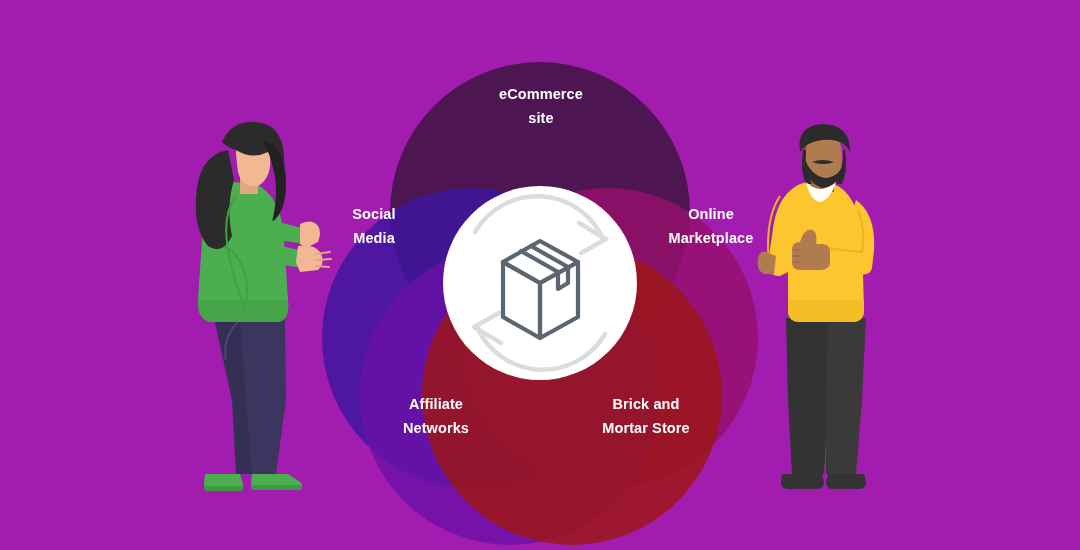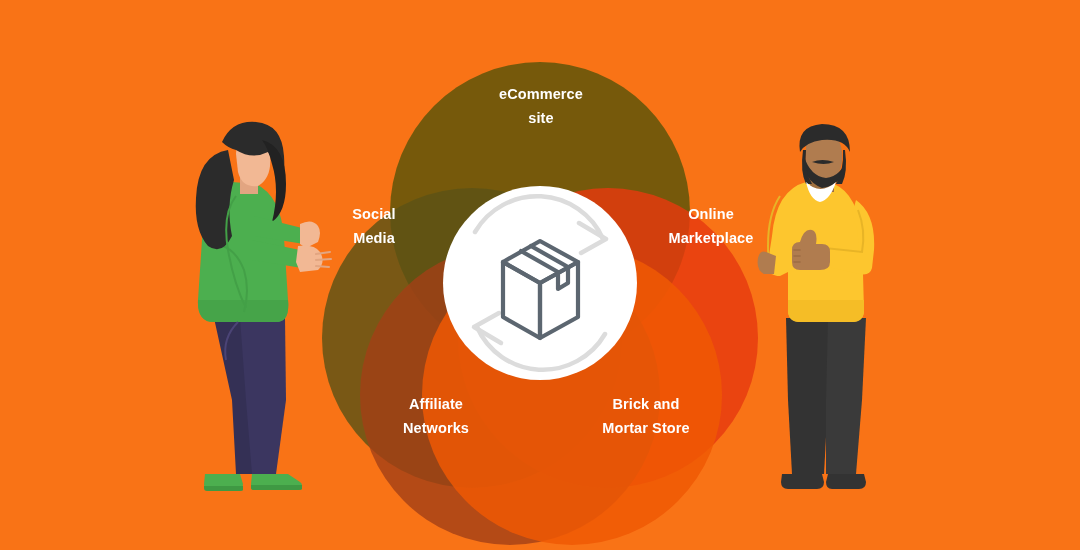--- a/index.html
+++ b/index.html
@@ -31,21 +31,21 @@
     font-weight: bold;
     font-size: 14.5px;
     text-anchor: middle;
     dominant-baseline: middle;
     letter-spacing: 0.1px;
   }
 </style>
 </head>
 <body>
 
-<div id="stage" style="background: #f97316;">
+<div id="stage" style="background: #a21caf;">
 
   <svg class="layer" viewBox="0 0 1080 550" xmlns="http://www.w3.org/2000/svg">
 
     <g>
 
       <path d="M214 318 L262 318 L268 400 L262 474 L236 474 L232 400 Z" fill="#343055"></path>
 
       <path d="M240 318 L285 318 L286 400 L276 474 L252 474 L246 400 Z" fill="#3b3660"></path>
 
       <path d="M205 474 L240 474 L243 484 Q243 490 236 490 L210 490 Q204 490 204 484 Z" fill="#4caf4f"></path>

